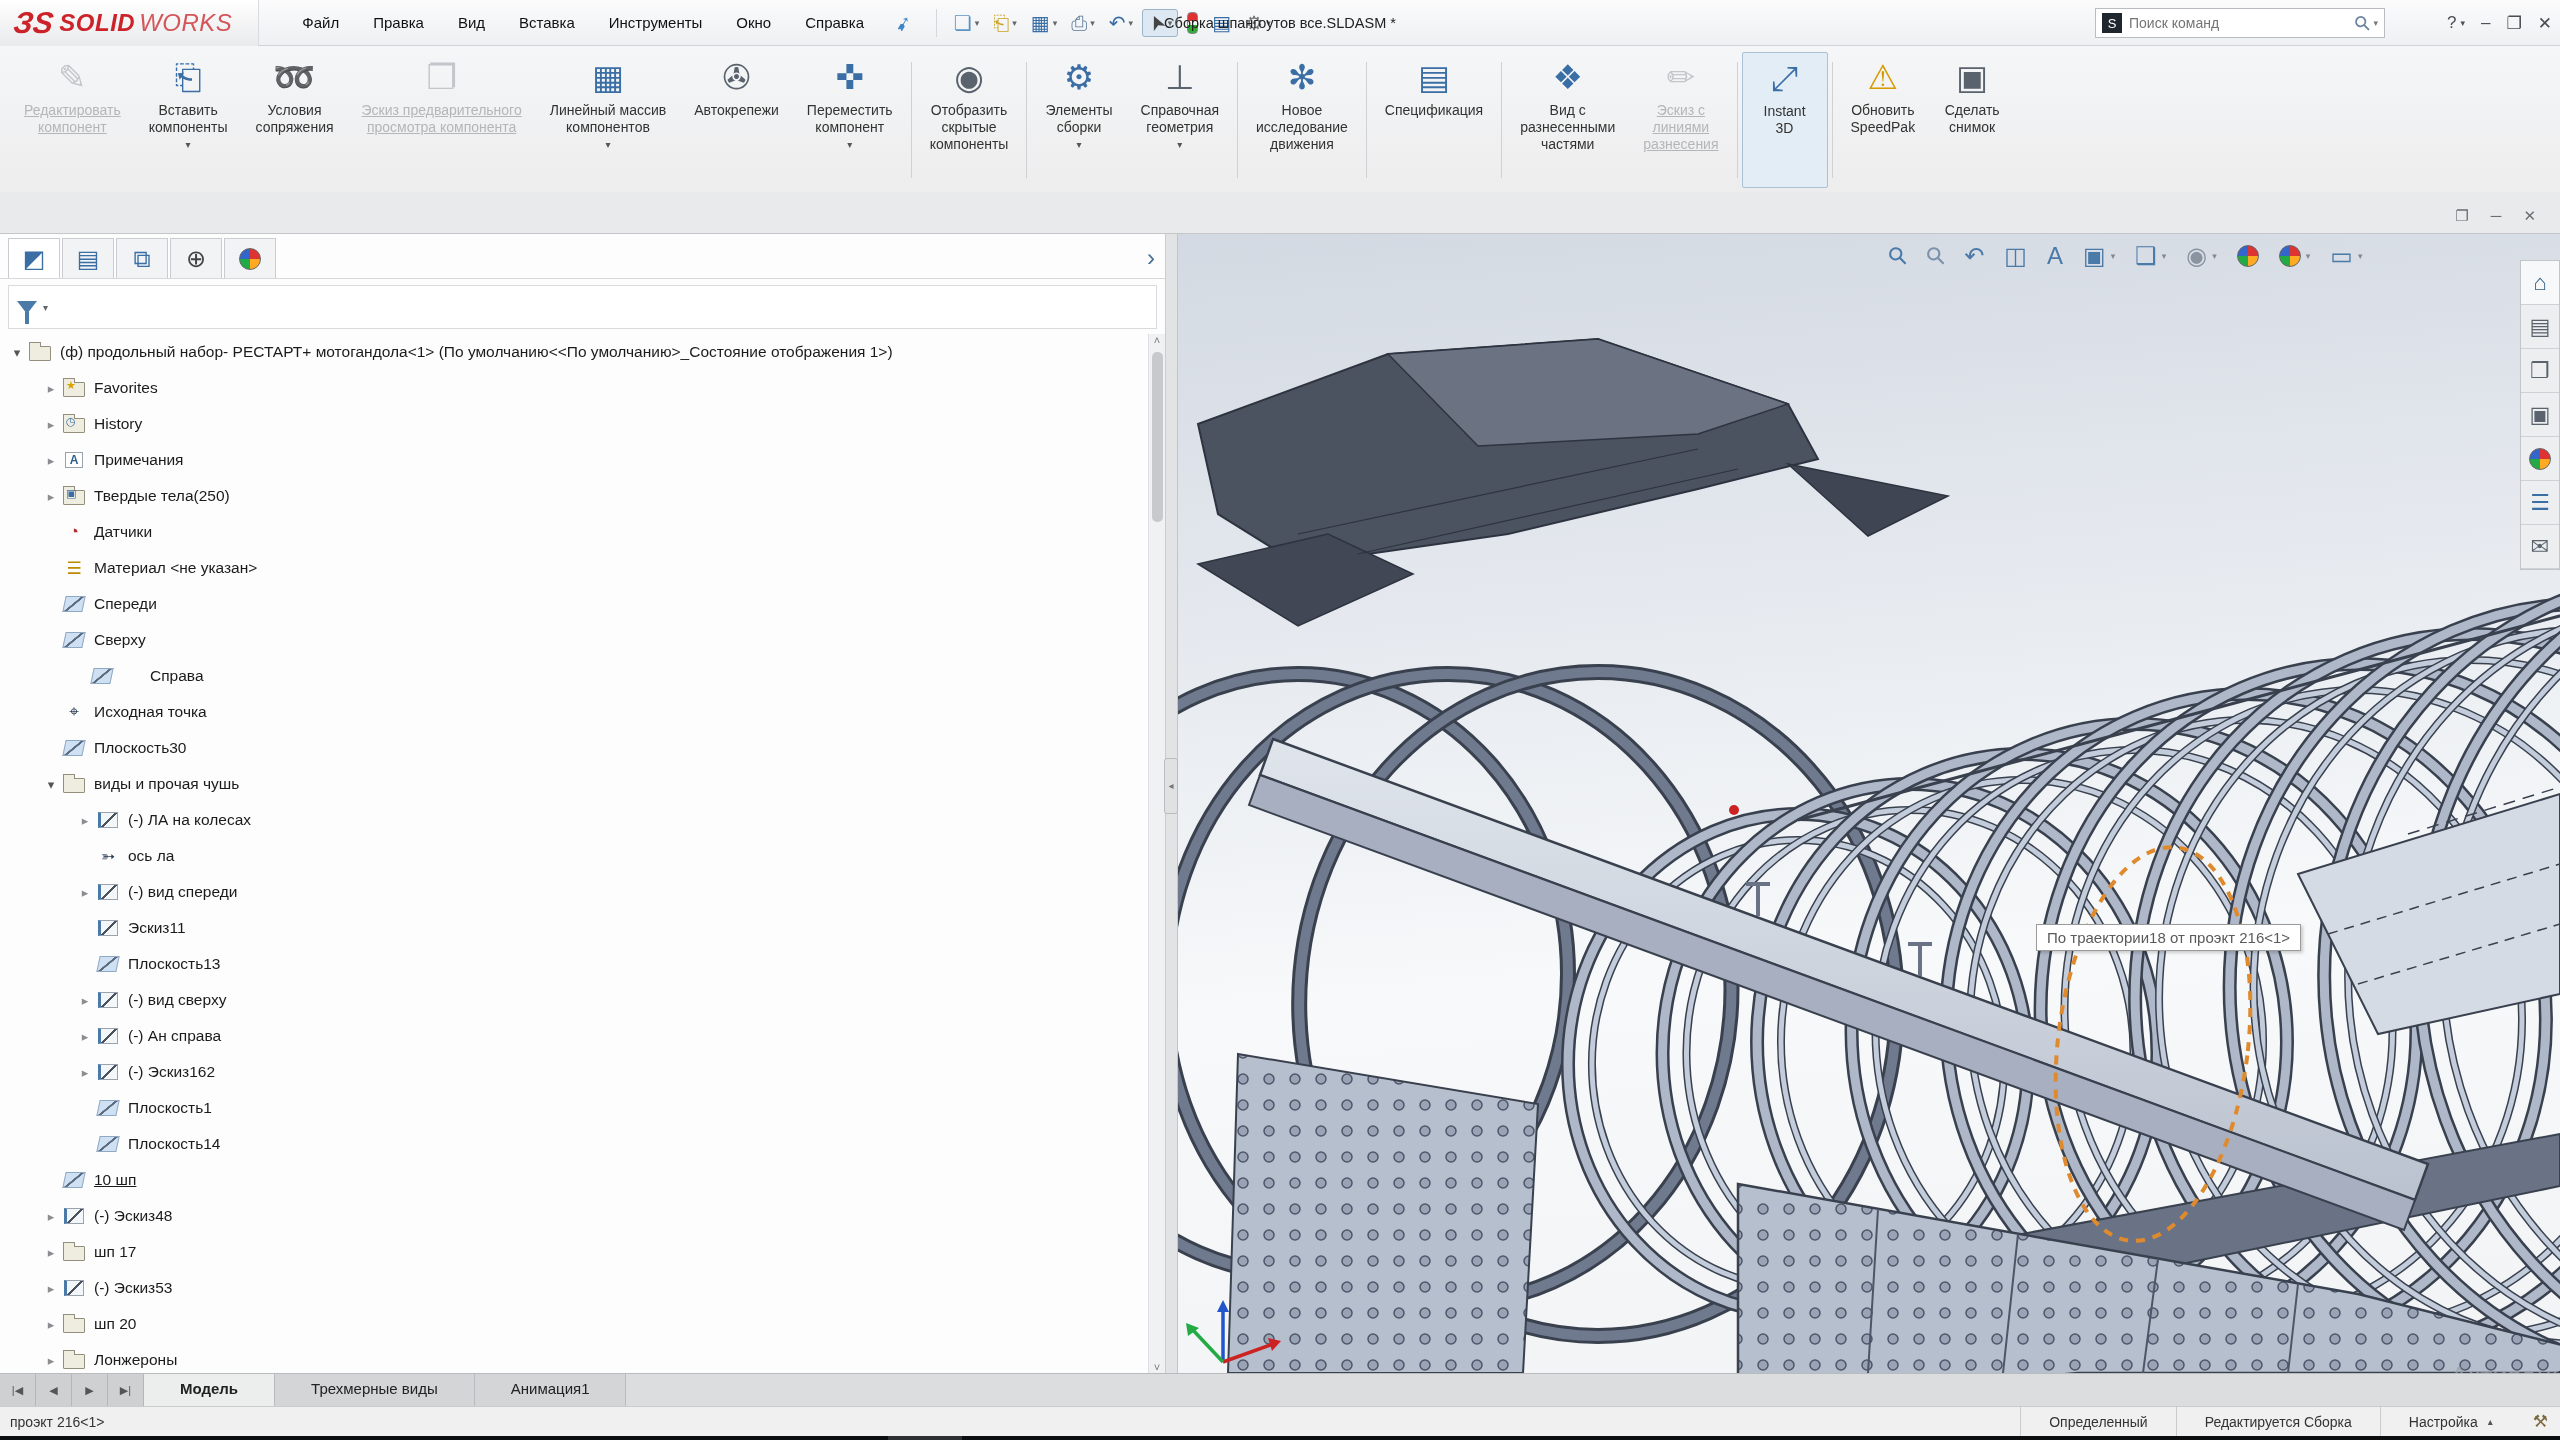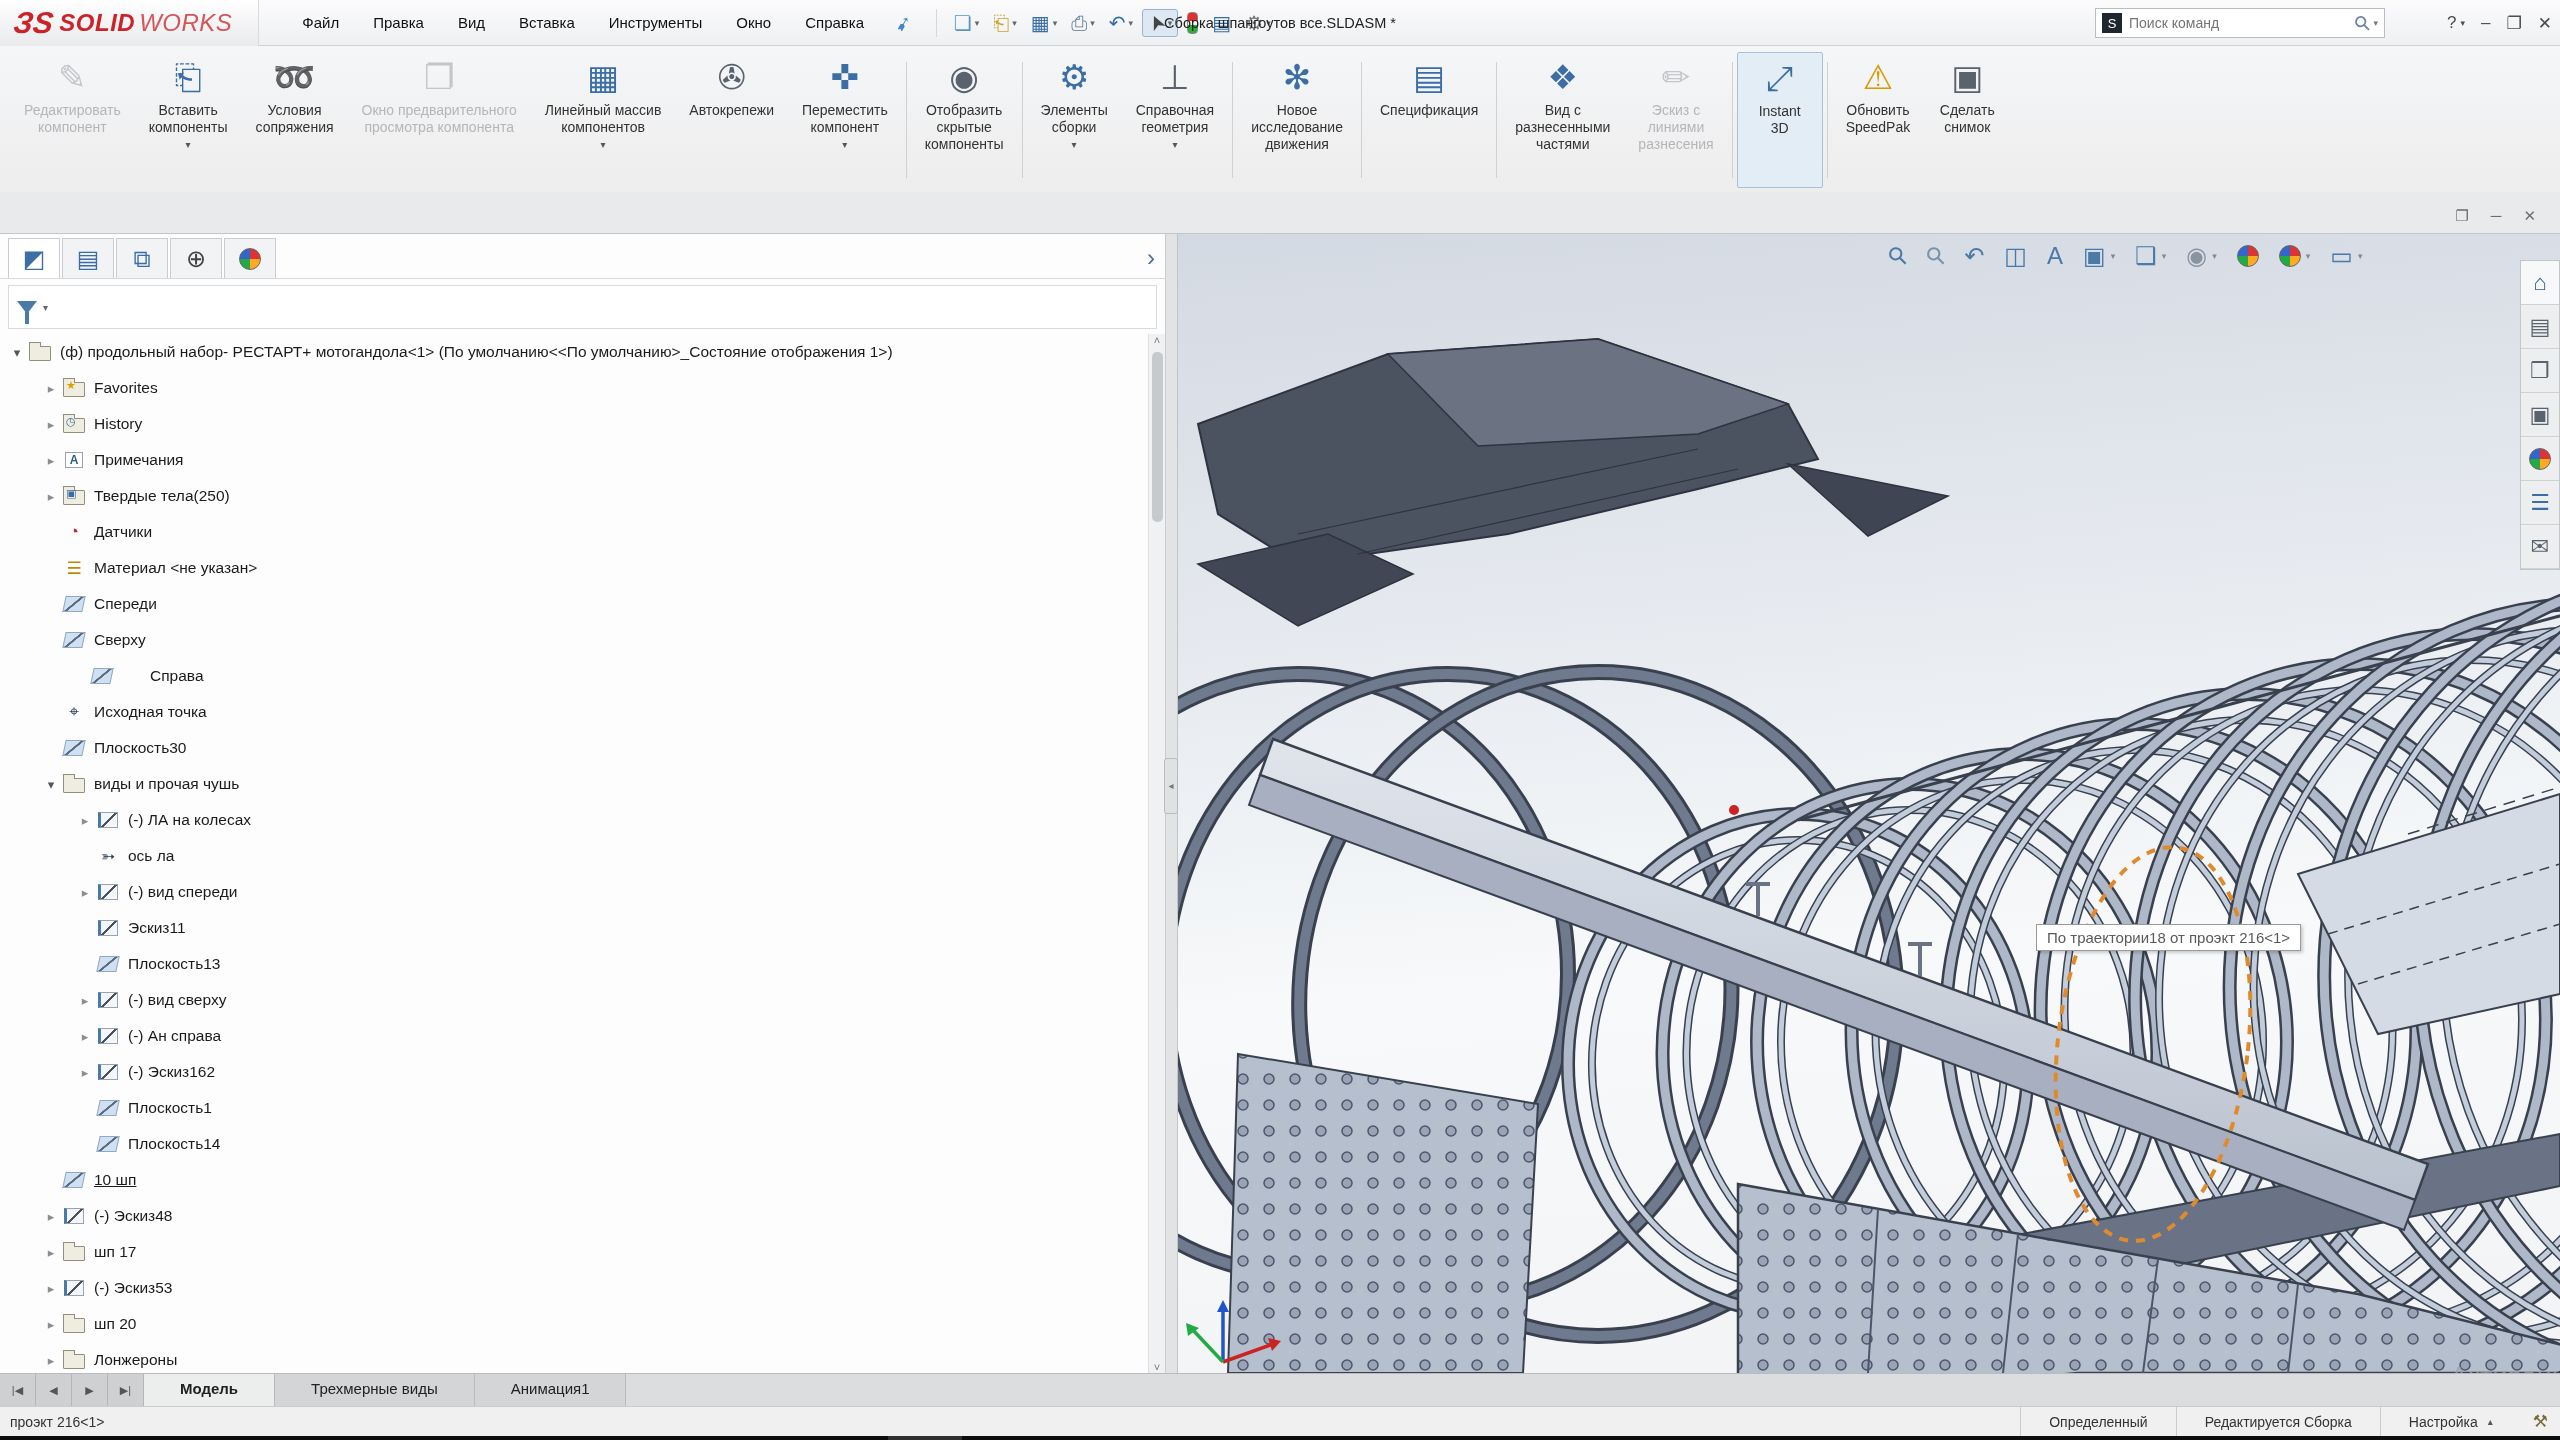--- a/index.html
+++ b/index.html
@@ -30,21 +30,21 @@
   .winctl { position:absolute; right:8px; top:0; height:46px; display:flex; align-items:center; gap:16px; }
   .winctl span { font-size:17px; color:#4a4d52; }
   .winctl .dd { font-size:9px; margin-left:-12px; }
 
   
   .ribbon { position:absolute; left:0; top:46px; width:2560px; height:146px; background:linear-gradient(#f5f6f7,#ededee); display:flex; align-items:stretch; padding:6px 0 4px 10px; }
   .rbtn { display:flex; flex-direction:column; align-items:center; justify-content:flex-start; padding:4px 14px; min-width:86px; }
   .rbtn .ric { font-size:34px; line-height:42px; height:46px; }
   .rbtn .rlab { font-size:14px; line-height:17px; color:#333; text-align:center; white-space:pre-line; }
   .rbtn .rdd { font-size:10px; color:#555; margin-top:3px; }
-  .rbtn.disabled .rlab { color:#b4b6b9; }
+  .rbtn.disabled .rlab { color:#b4b6b9;text-decoration:underline; }
   .rbtn.disabled .ric { color:#c3c6ca !important; }
   .rbtn.pressed { border:1px solid #a9c0d6; background:#e3edf6; border-radius:2px; }
   .rsep { width:1px; background:#cfd1d4; margin:10px 4px; }
 
   
   .tabrow { position:absolute; left:0; top:192px; width:2560px; height:42px; background:#e9eaeb; border-bottom:1px solid #c4c6c9; display:flex; align-items:flex-end; }
   .ctabs { display:flex; height:42px; align-items:flex-end; }
   .ctab { font-size:15px; color:#333; padding:9px 24px; border-right:1px solid #c9cbce; background:#e4e5e7; }
   .ctab.active { background:#fff; font-weight:bold; color:#000; border:1px solid #b8babd; border-bottom:none; }
   .docwin { margin-left:auto; display:flex; gap:22px; padding:0 24px 8px 0; }
@@ -200,21 +200,21 @@
 компоненты</div>
         <div class="rdd">▾</div>
       </div>
       <div class="rbtn">
         <span class="ric" style="color: rgb(89, 98, 109); font-size: 34px;">➿</span>
         <div class="rlab">Условия
 сопряжения</div>
       </div>
       <div class="rbtn disabled">
         <span class="ric" style="color: rgb(180, 182, 185); font-size: 34px;">❐</span>
-        <div class="rlab">Окно предварительного
+        <div class="rlab">Эскиз предварительного
 просмотра компонента</div>
       </div>
       <div class="rbtn">
         <span class="ric" style="color: rgb(58, 110, 165); font-size: 34px;">▦</span>
         <div class="rlab">Линейный массив
 компонентов</div>
         <div class="rdd">▾</div>
       </div>
       <div class="rbtn">
         <span class="ric" style="color: rgb(89, 98, 109); font-size: 34px;">✇</span>

